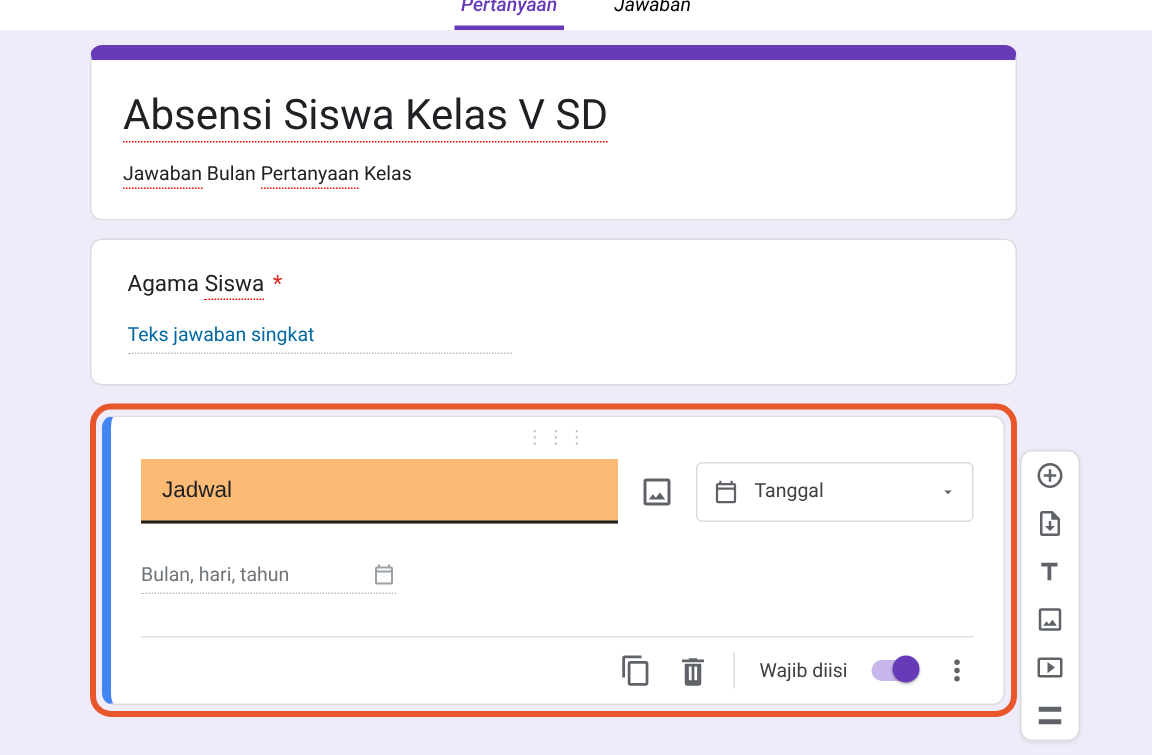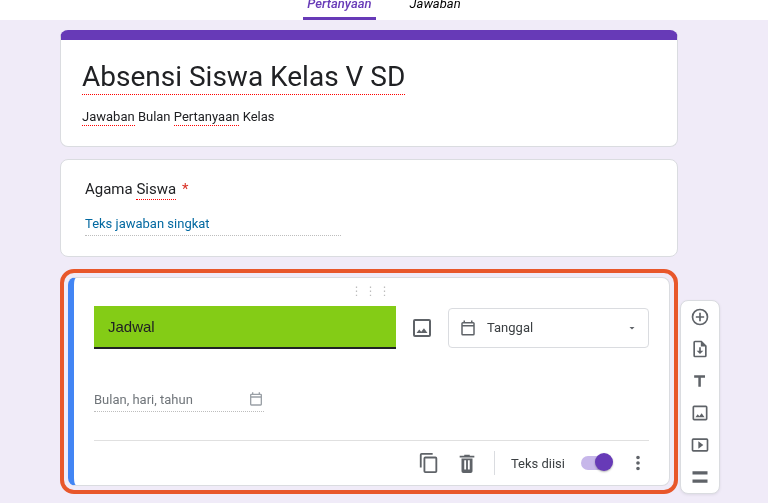--- a/index.html
+++ b/index.html
@@ -82,52 +82,52 @@
     top: 6px; left: 50%;
     transform: translateX(-50%);
     color: #bdbdbd;
     font-size: 12px;
     letter-spacing: 2px;
     cursor: move;
   }
   .q-row { display: flex; align-items: center; gap: 14px; }
   .q-input {
     flex: 1;
-    background: #84cc16;
+    background: #fdba74;
     border: none;
     border-bottom: 2px solid #202124;
     padding: 12px 14px;
     font-size: 15px;
     outline: none;
     color: #202124;
   }
   .img-btn {
     width: 24px; height: 24px;
     color: #5f6368;
     cursor: pointer;
     display:flex;align-items:center;justify-content:center;
   }
   .type-select {
     display: flex;
     align-items: center;
     gap: 10px;
     border: 1px solid #dadce0;
     border-radius: 4px;
     padding: 10px 10px;
-    width: 201px;
+    width: 185px;
     cursor: pointer;
     font-size: 13px;
     color: #3c4043;
   }
   .type-select .spacer { flex: 1; }
   .date-line {
     display: flex;
     align-items: center;
     gap: 10px;
-    margin-top: 42px;
+    margin-top: 26px;
     color: #70757a;
     font-size: 13px;
     border-bottom: 1px dotted #bdbdbd;
     width: 170px;
     padding-bottom: 4px;
   }
   .footer {
     display: flex;
     align-items: center;
     justify-content: flex-end;
@@ -238,21 +238,21 @@
           <svg viewBox="0 0 24 24">
               <path d="M16 1H4a2 2 0 0 0-2 2v14h2V3h12V1zm3 4H8a2 2 0 0 0-2 2v14a2 2 0 0 0 2 2h11a2 2 0 0 0 2-2V7a2 2 0 0 0-2-2zm0 16H8V7h11v14z"></path>
             </svg>
         </div>
         <div class="icon-btn">
           <svg viewBox="0 0 24 24">
               <path d="M6 7h12v14a2 2 0 0 1-2 2H8a2 2 0 0 1-2-2V7zm3 2v10h2V9H9zm4 0v10h2V9h-2zM9 4V3h6v1h5v2H4V4h5z"></path>
             </svg>
         </div>
         <div class="divider"></div>
-        <div class="req-label">Teks diisi</div>
+        <div class="req-label">Wajib diisi</div>
         <div class="toggle"></div>
         <div class="icon-btn">
           <svg viewBox="0 0 24 24">
               <path d="M12 8a2 2 0 1 0 0-4 2 2 0 0 0 0 4zm0 2a2 2 0 1 0 0 4 2 2 0 0 0 0-4zm0 6a2 2 0 1 0 0 4 2 2 0 0 0 0-4z"></path>
             </svg>
         </div>
       </div>
     </div>
   </div>
 

